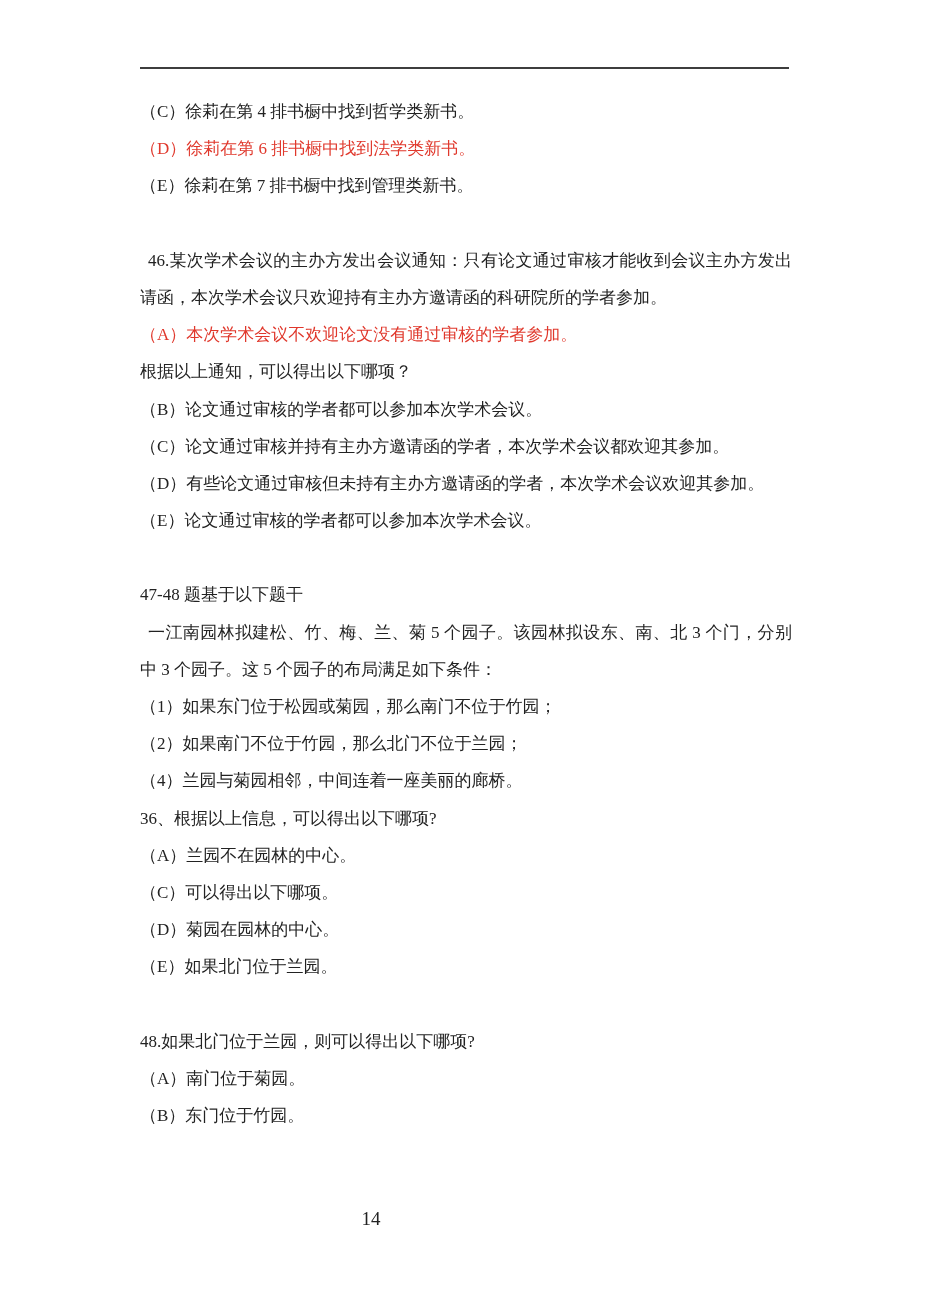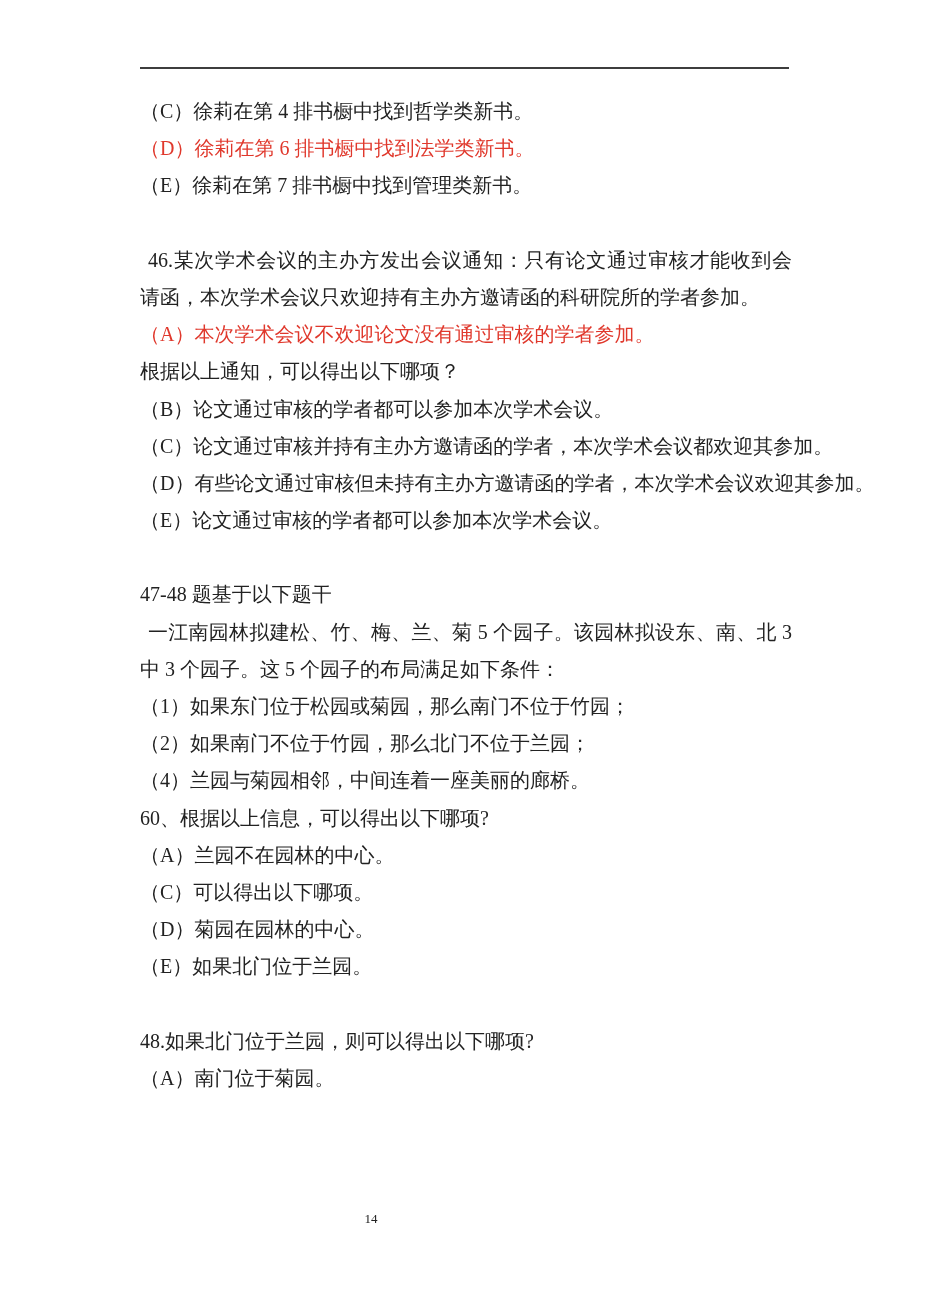--- a/index.html
+++ b/index.html
@@ -26,21 +26,21 @@
   }
   .content {
     position: absolute;
     left: 140px;
     top: 93px;
     width: 652px;
   }
   .ln {
     height: 37.2px;
     line-height: 37.2px;
-    font-size: 20px;
+    font-size: 17px;
     white-space: nowrap;
   }
   .fill {
     white-space: normal;
     overflow: hidden;
     text-align: justify;
     text-align-last: justify;
     text-justify: inter-character;
     margin-left: 8px;
   }
@@ -49,21 +49,21 @@
   }
   .red {
     color: var(--highlight, #e0382c);
   }
   .footer {
     position: absolute;
     top: 1208px;
     left: 0;
     width: 742px;
     text-align: center;
-    font-size: 13px;
+    font-size: 19px;
     line-height: 22px;
     color: var(--text, #222222);
   }
 </style>
 </head>
 <body>
 
 <div class="page">
 
   <div class="rule"></div>
@@ -87,28 +87,29 @@
 
     <div class="sp"></div>
 
     <div class="ln">47-48 题基于以下题干</div>
     <div class="ln fill">一江南园林拟建松、竹、梅、兰、菊 5 个园子。该园林拟设东、南、北 3 个门，分别位于其</div>
     <div class="ln">中 3 个园子。这 5 个园子的布局满足如下条件：</div>
     <div class="ln">（1）如果东门位于松园或菊园，那么南门不位于竹园；</div>
     <div class="ln">（2）如果南门不位于竹园，那么北门不位于兰园；</div>
     <div class="ln">（4）兰园与菊园相邻，中间连着一座美丽的廊桥。</div>
 
-    <div class="ln">60、根据以上信息，可以得出以下哪项?</div>
+    <div class="ln">36、根据以上信息，可以得出以下哪项?</div>
     <div class="ln">（A）兰园不在园林的中心。</div>
     <div class="ln">（C）可以得出以下哪项。</div>
     <div class="ln">（D）菊园在园林的中心。</div>
     <div class="ln">（E）如果北门位于兰园。</div>
 
     <div class="sp"></div>
 
     <div class="ln">48.如果北门位于兰园，则可以得出以下哪项?</div>
     <div class="ln">（A）南门位于菊园。</div>
+    <div class="ln">（B）东门位于竹园。</div>
 
   </div>
 
   <div class="footer">14</div>
 
 </div>
 
 </body></html>

